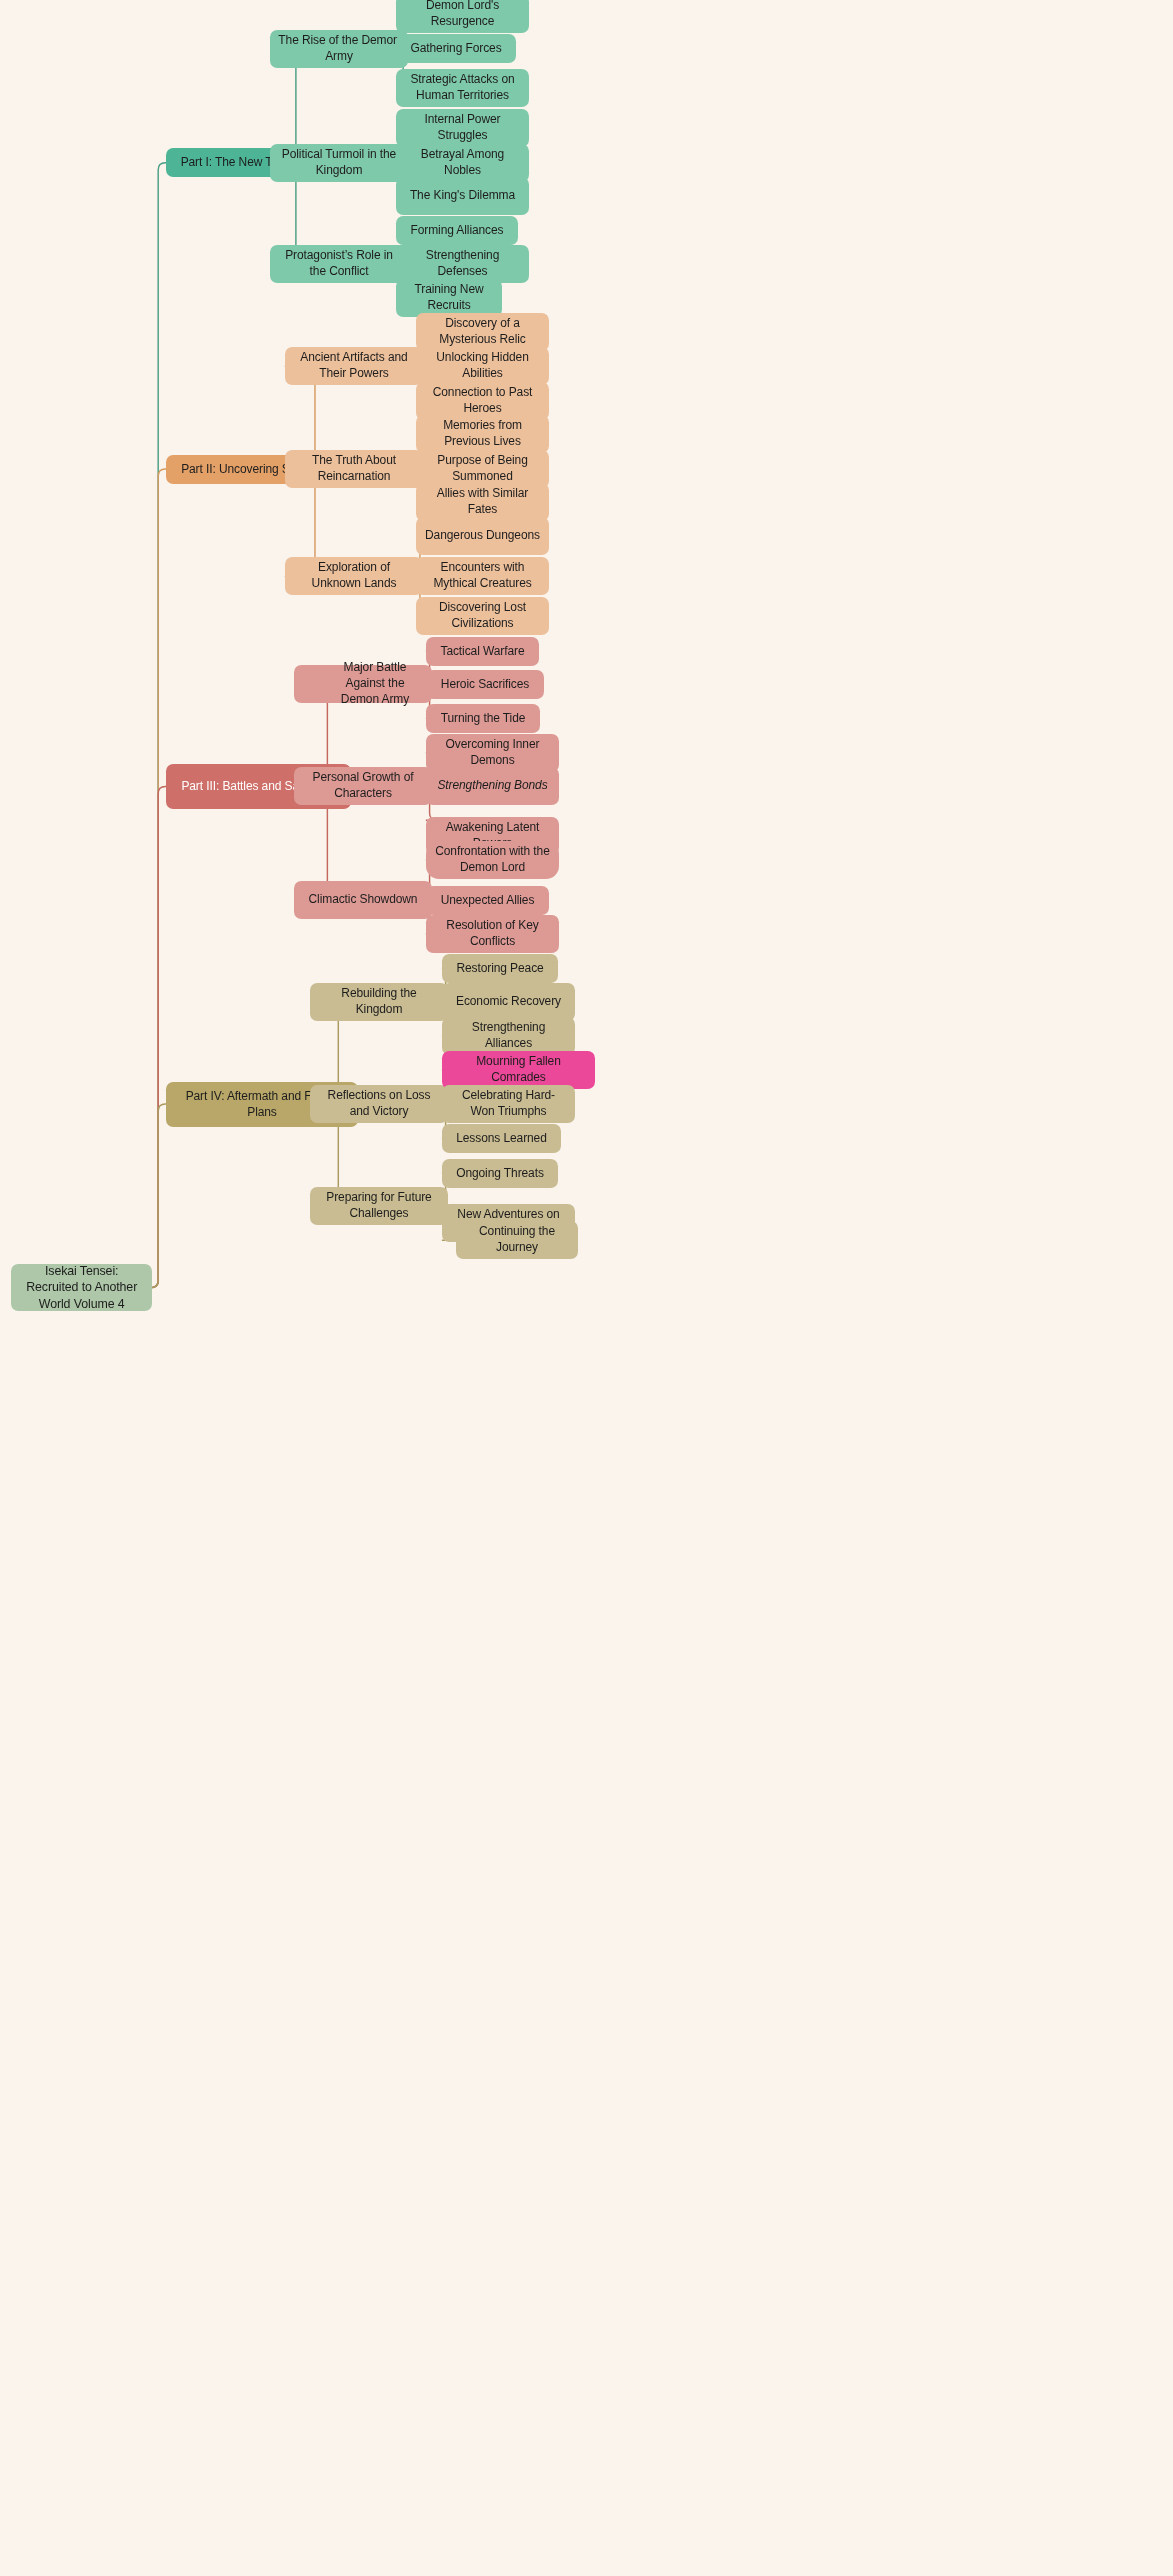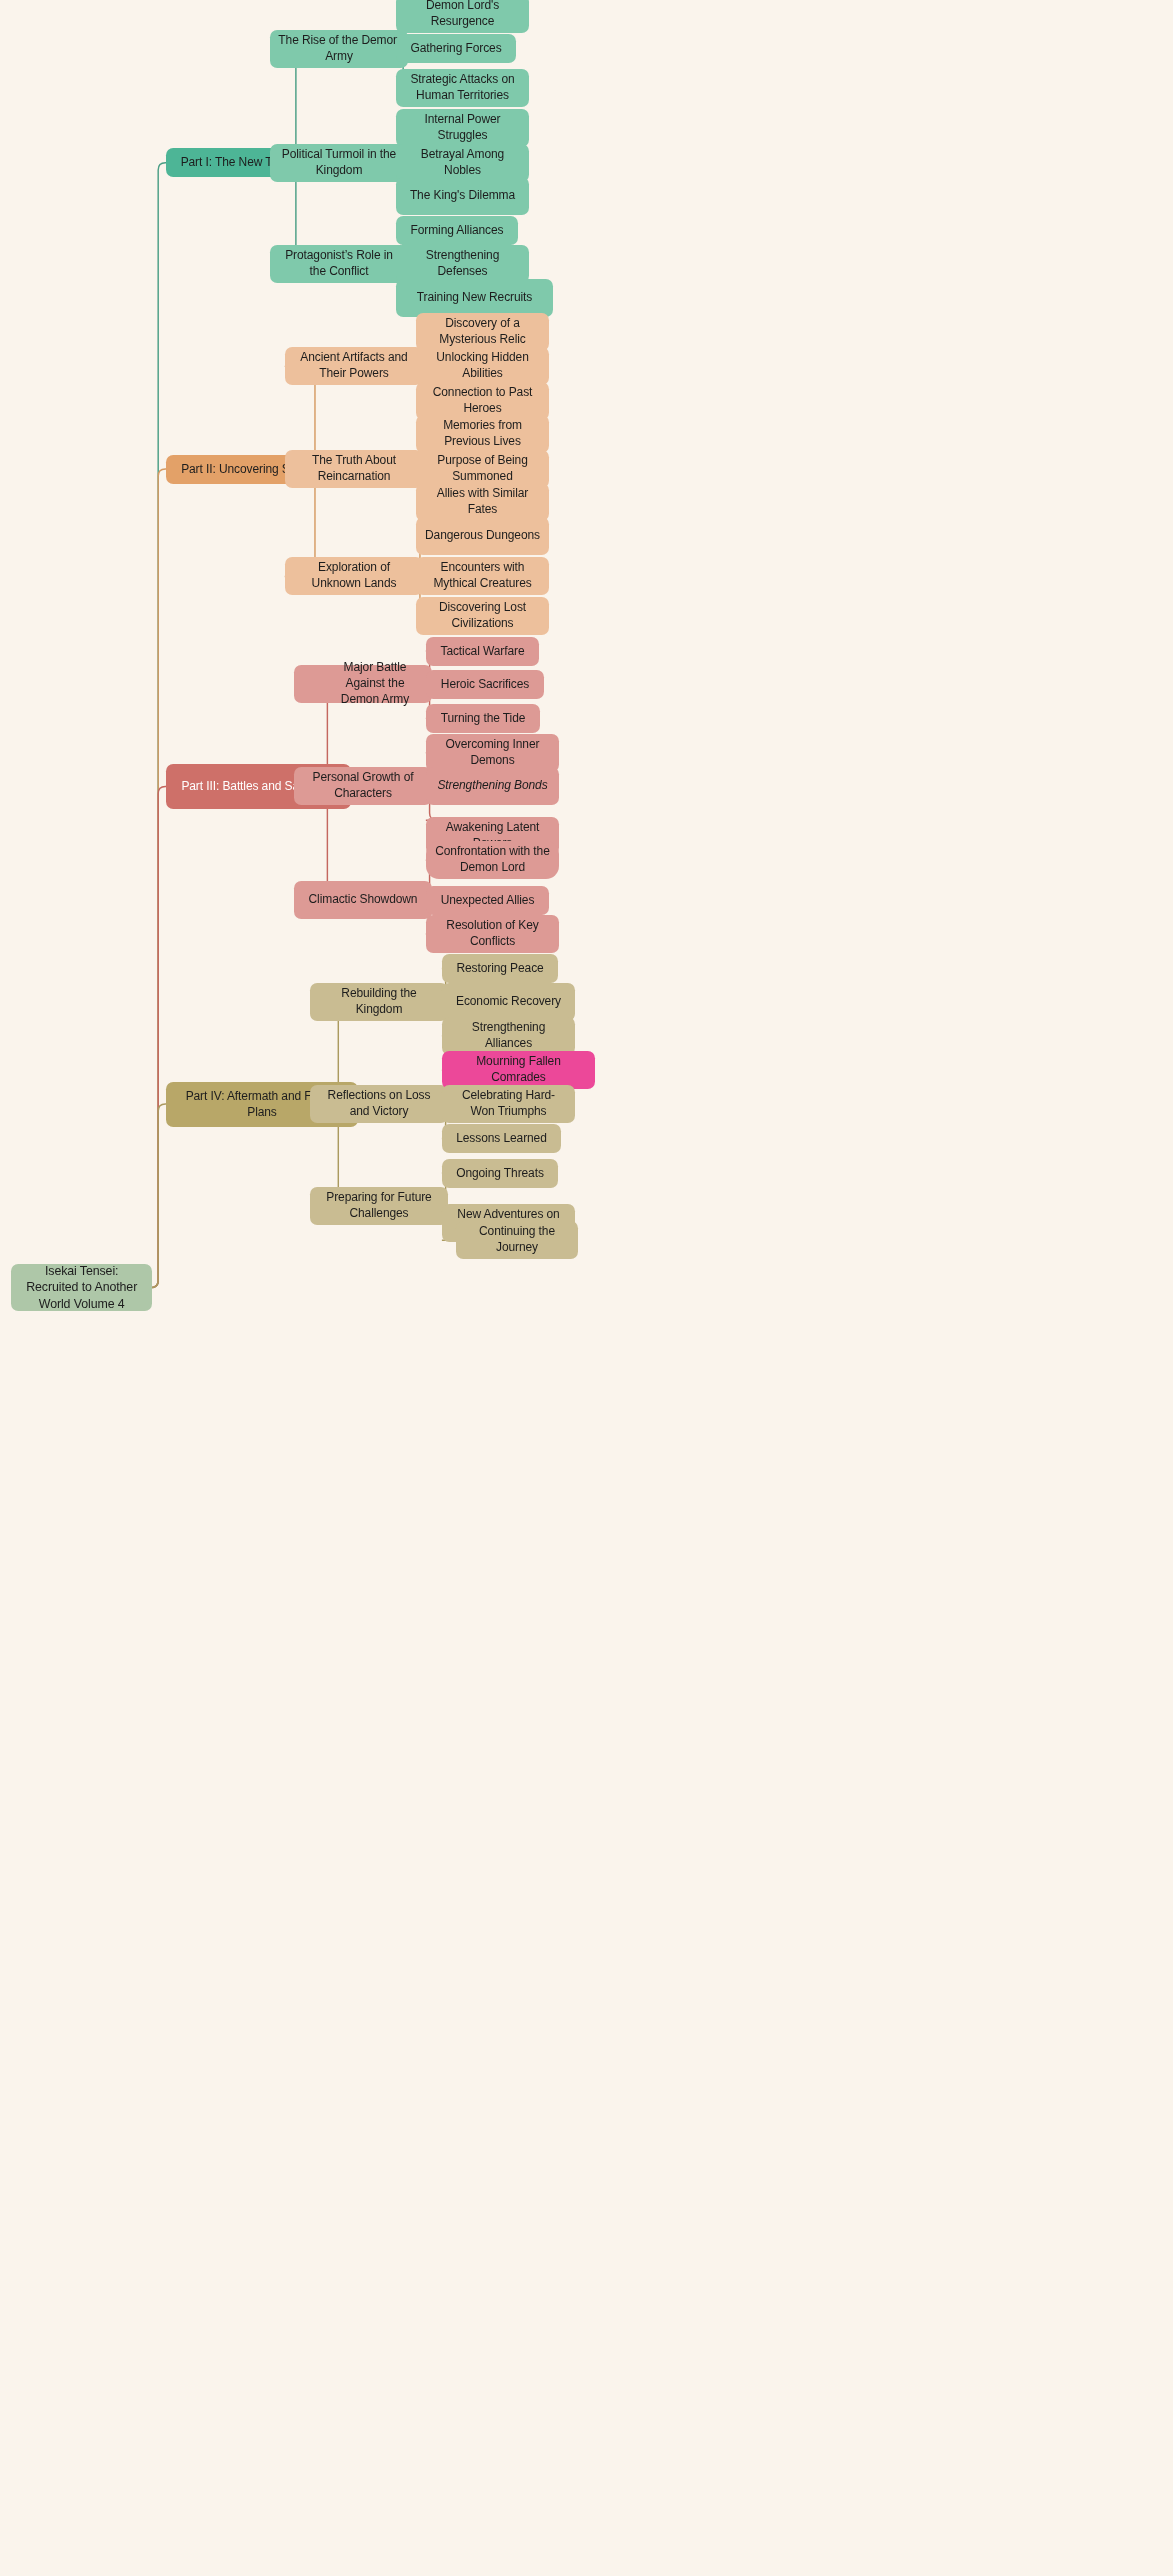--- a/index.html
+++ b/index.html
@@ -133,21 +133,21 @@
       </div>
       <div class="node l2" style="left: 270px; top: 245px; width: 138px; height: 38px; background: rgb(127, 201, 171);">
         <span>Protagonist’s Role in the Conflict</span>
       </div>
       <div class="node l3" style="left: 396px; top: 216px; width: 122px; height: 29px; background: rgb(127, 201, 171);">
         <span>Forming Alliances</span>
       </div>
       <div class="node l3" style="left: 396px; top: 245px; width: 133px; height: 38px; background: rgb(127, 201, 171);">
         <span>Strengthening Defenses</span>
       </div>
-      <div class="node l3" style="left: 396px; top: 279px; width: 157px; height: 38px; background: rgb(127, 201, 171);">
+      <div class="node l3" style="left: 396px; top: 279px; width: 106px; height: 38px; background: rgb(127, 201, 171);">
         <span>Training New Recruits</span>
       </div>
       <div class="node l1" style="left: 166px; top: 455px; width: 171px; height: 29px; background: rgb(227, 161, 104);">
         <span>Part II: Uncovering Secrets</span>
       </div>
       <div class="node l2" style="left: 285px; top: 347px; width: 138px; height: 38px; background: rgb(237, 192, 156);">
         <span>Ancient Artifacts and Their Powers</span>
       </div>
       <div class="node l3" style="left: 416px; top: 313px; width: 133px; height: 38px; background: rgb(237, 192, 156);">
         <span>Discovery of a Mysterious Relic</span>

